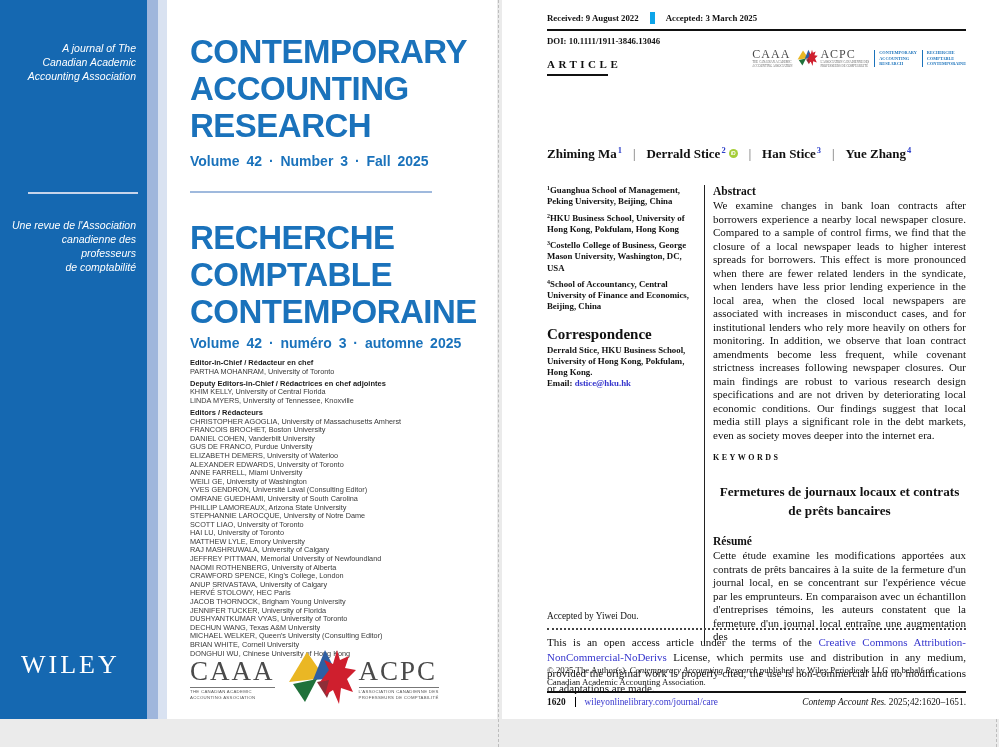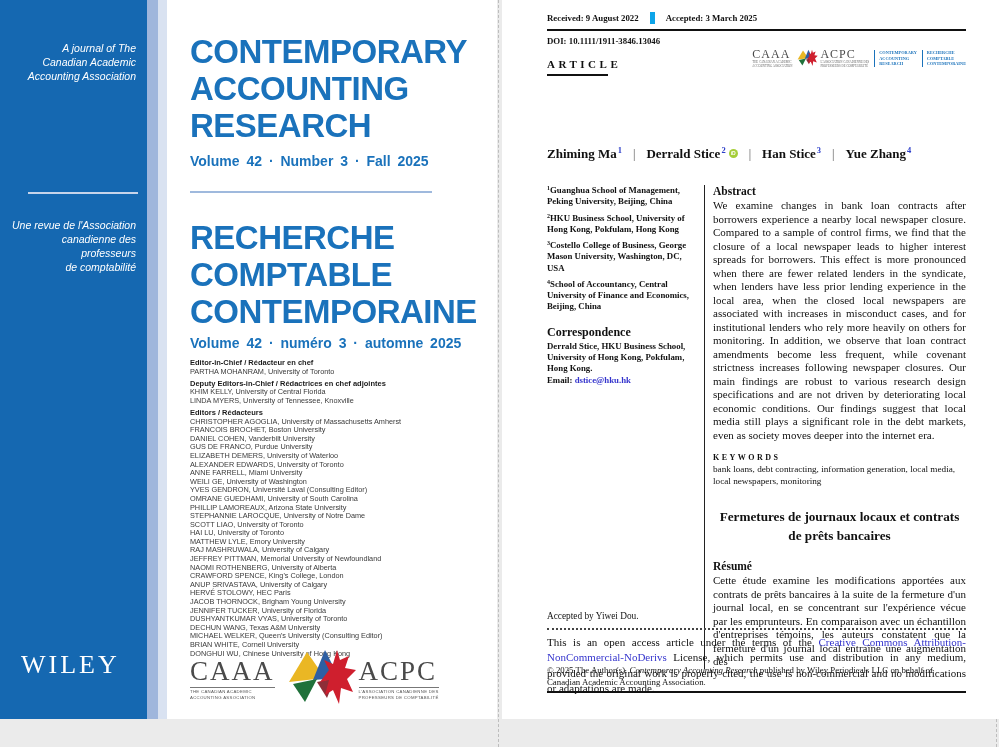--- a/index.html
+++ b/index.html
@@ -70,21 +70,21 @@
   .author-sep { font-weight: normal; color: #555; margin: 0 11px; font-size: 12px; }
   .a-sup { font-size: 8.5px; color: #2c3ec9; position: relative; top: -5px; margin-left: 1px; }
   .orcid { display: inline-block; width: 9px; height: 9px; border-radius: 50%; background: #a6ce39;
            color: #fff; font-family: "Liberation Sans", sans-serif; font-size: 5px; line-height: 9px;
            text-align: center; margin-left: 3px; position: relative; top: -3px; }
 
   .info-grid { top: 185px; left: 0; width: 419px; display: flex; align-items: stretch; }
   .aff-col { width: 152px; flex: none; font-size: 8.8px; font-weight: bold; line-height: 1.28; }
   .aff-item { margin-bottom: 5px; }
   .f-sup { font-size: 6px; position: relative; top: -3px; }
-  .corr-header { margin-top: 12px; font-size: 12px; }
+  .corr-header { margin-top: 12px; font-size: 15px; }
   .corr-text { margin-top: 1px; }
   .link { color: #3535cd; }
   .abs-col { flex: 1; margin-left: 5px; border-left: 1.3px solid #222; padding-left: 8px; }
   .abstract-header { font-size: 11.5px; font-weight: bold; margin-bottom: 2px; }
   .body-text { font-size: 11px; line-height: 13.5px; text-align: justify; }
   .kw-header { margin-top: 11px; font-size: 8px; font-weight: bold; letter-spacing: 2.5px; }
   .kw-text { margin-top: 2px; font-size: 9.2px; line-height: 1.25; }
   .fr-title { margin-top: 20px; font-size: 13.2px; font-weight: bold; text-align: center; line-height: 1.45; }
   .resume-header { margin-top: 15px; font-size: 11.5px; font-weight: bold; margin-bottom: 2px; }
 
@@ -246,26 +246,30 @@
             <div class="aff-item"><span class="f-sup">4</span><span>School of Accountancy, Central University of Finance and Economics, Beijing, China</span></div>
           </div>
         <div class="corr-header">Correspondence</div>
         <div class="corr-text">Derrald Stice, HKU Business School, University of Hong Kong, Pokfulam, Hong Kong.</div>
         <div><span>Email: </span><span class="link">dstice@hku.hk</span></div>
       </div>
       <div class="abs-col">
         <div class="abstract-header">Abstract</div>
         <div class="body-text">We examine changes in bank loan contracts after borrowers experience a nearby local newspaper closure. Compared to a sample of control firms, we find that the closure of a local newspaper leads to higher interest spreads for borrowers. This effect is more pronounced when there are fewer related lenders in the syndicate, when lenders have less prior lending experience in the local area, when the closed local newspapers are associated with increases in misconduct cases, and for institutional lenders who rely more heavily on others for monitoring. In addition, we observe that loan contract amendments become less frequent, while covenant strictness increases following newspaper closures. Our main findings are robust to various research design specifications and are not driven by deteriorating local economic conditions. Our findings suggest that local media still plays a significant role in the debt markets, even as society moves deeper into the internet era.</div>
         <div class="kw-header">KEYWORDS</div>
-        <div class="kw-text">bank loans, debt contracting, information generation, local media, local newspapers, monitoring</div>
         <div class="fr-title">Fermetures de journaux locaux et contrats de prêts bancaires</div>
         <div class="resume-header">Résumé</div>
         <div class="body-text">Cette étude examine les modifications apportées aux contrats de prêts bancaires à la suite de la fermeture d'un journal local, en se concentrant sur l'expérience vécue par les emprunteurs. En comparaison avec un échantillon d'entreprises témoins, les auteurs constatent que la fermeture d'un journal local entraîne une augmentation des</div>
       </div>
     </div>
 
     <div class="abs accepted-by">Accepted by Yiwei Dou.</div>
     <div class="abs dotted-rule"></div>
     <div class="abs license"><span>This is an open access article under the terms of the </span><span class="link">Creative Commons Attribution-NonCommercial-NoDerivs</span><span> License, which permits use and distribution in any medium, provided the original work is properly cited, the use is non-commercial and no modifications or adaptations are made.</span></div>
     <div class="abs copyright"><span>© 2025 The Author(s). </span><span class="it">Contemporary Accounting Research</span><span> published by Wiley Periodicals LLC on behalf of Canadian Academic Accounting Association.</span></div>
     <div class="abs foot-rule"></div>
+    <div class="abs foot-row">
+      <span class="foot-page">1620</span>
+      <span class="foot-link link">wileyonlinelibrary.com/journal/care</span>
+      <span class="foot-cite"><span class="it">Contemp Account Res.</span><span> 2025;42:1620–1651.</span></span>
+    </div>
   </div>
 </div>
 
 </body></html>

